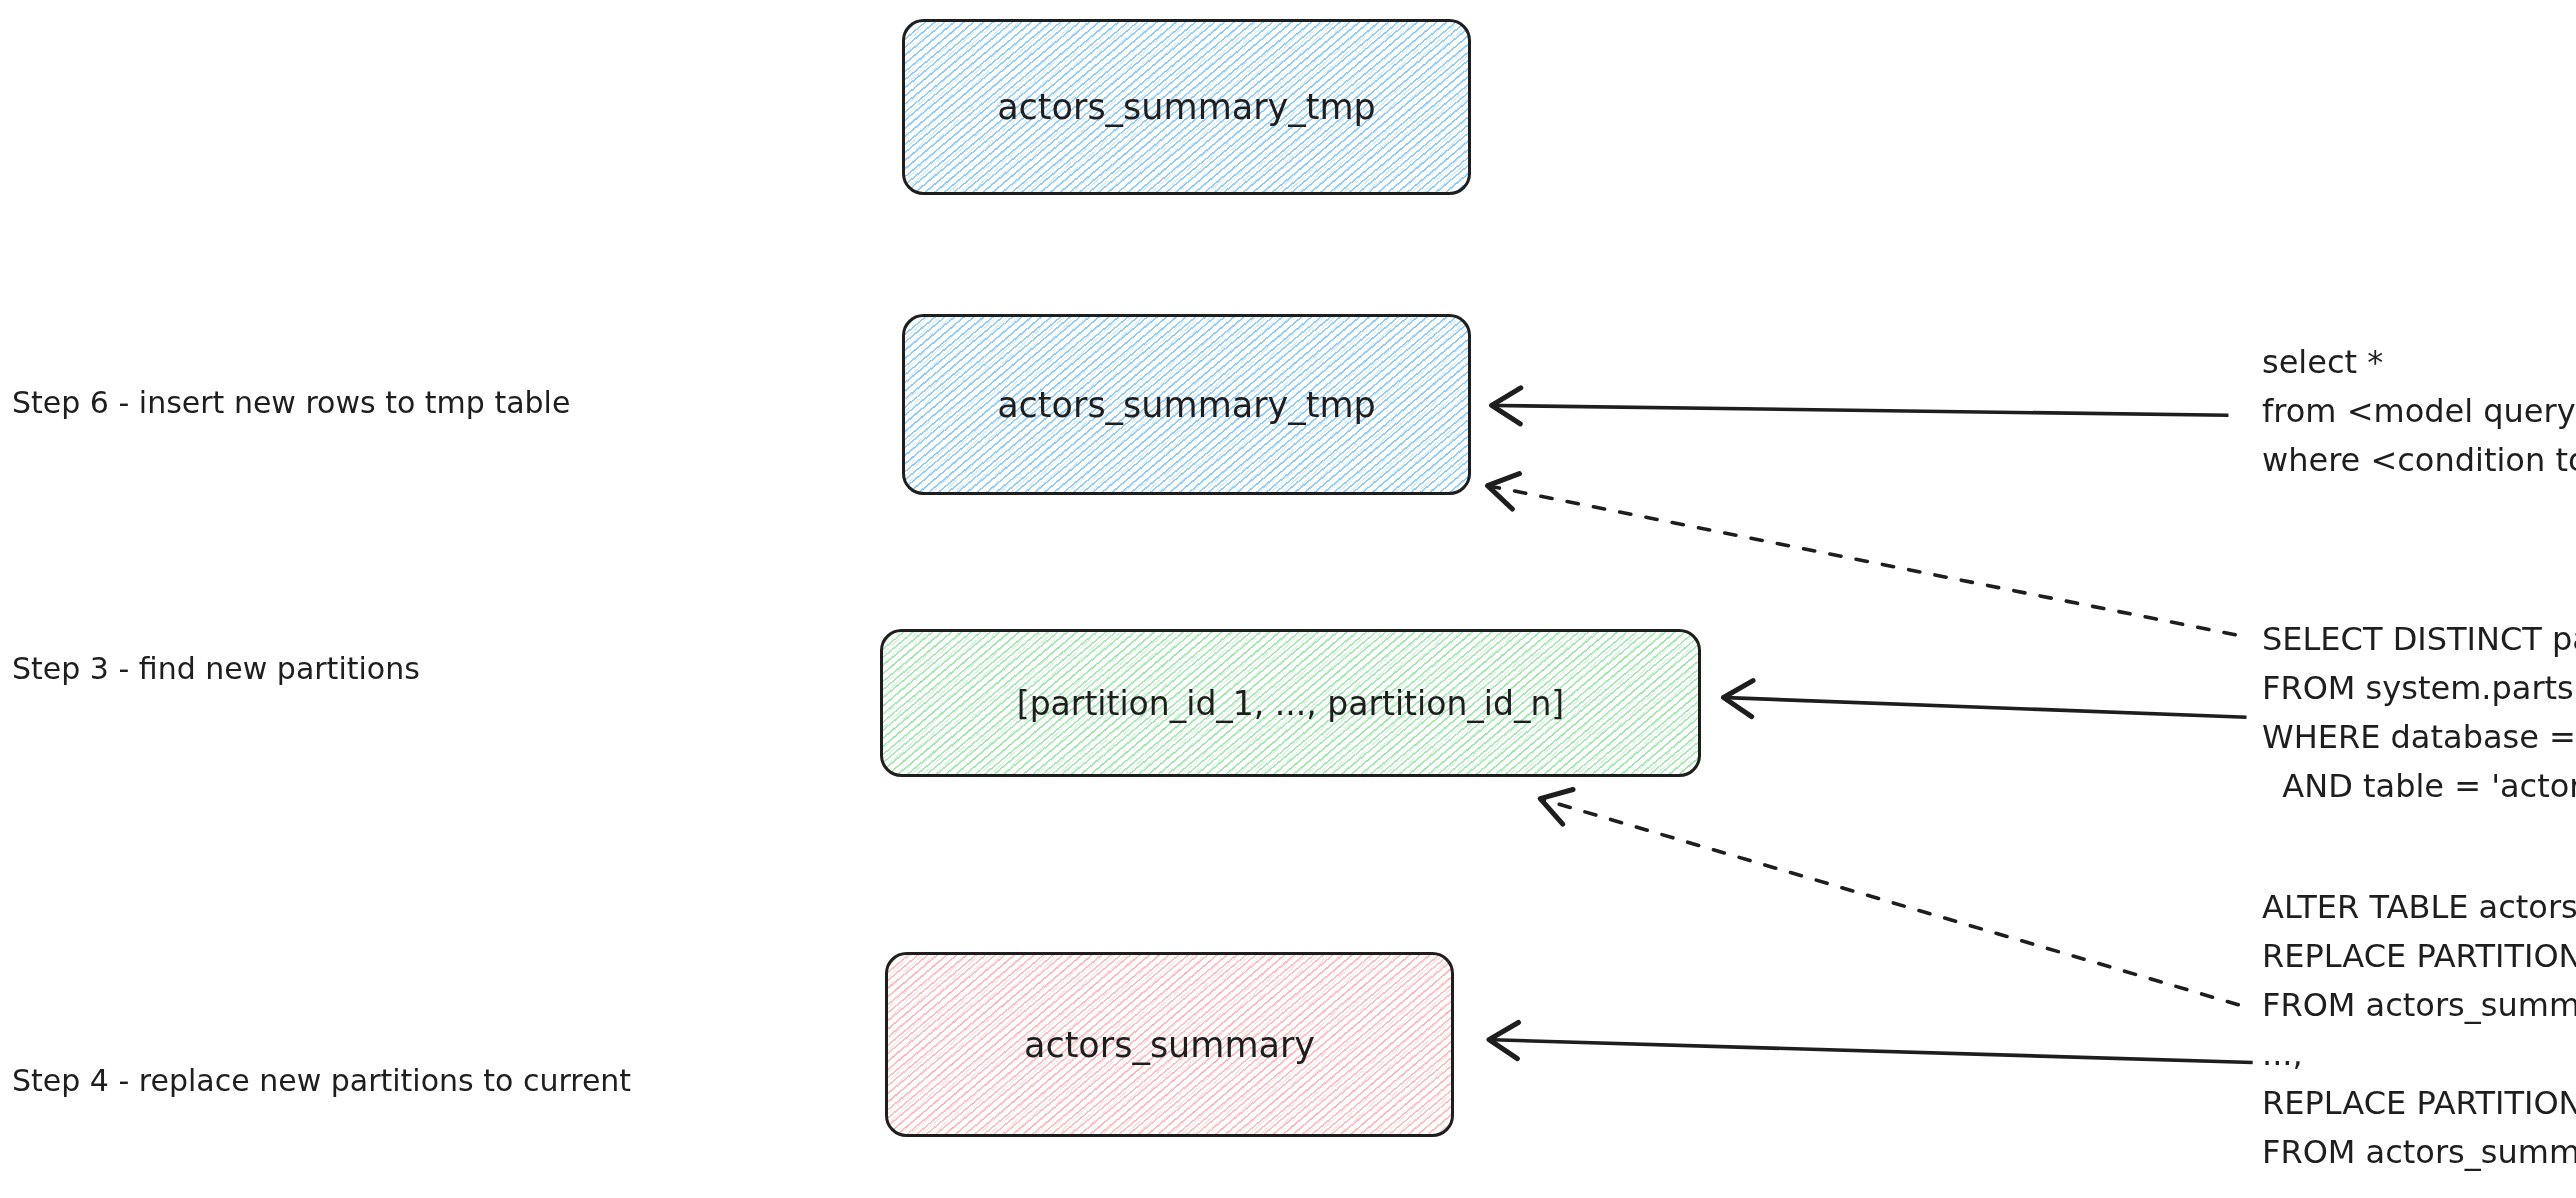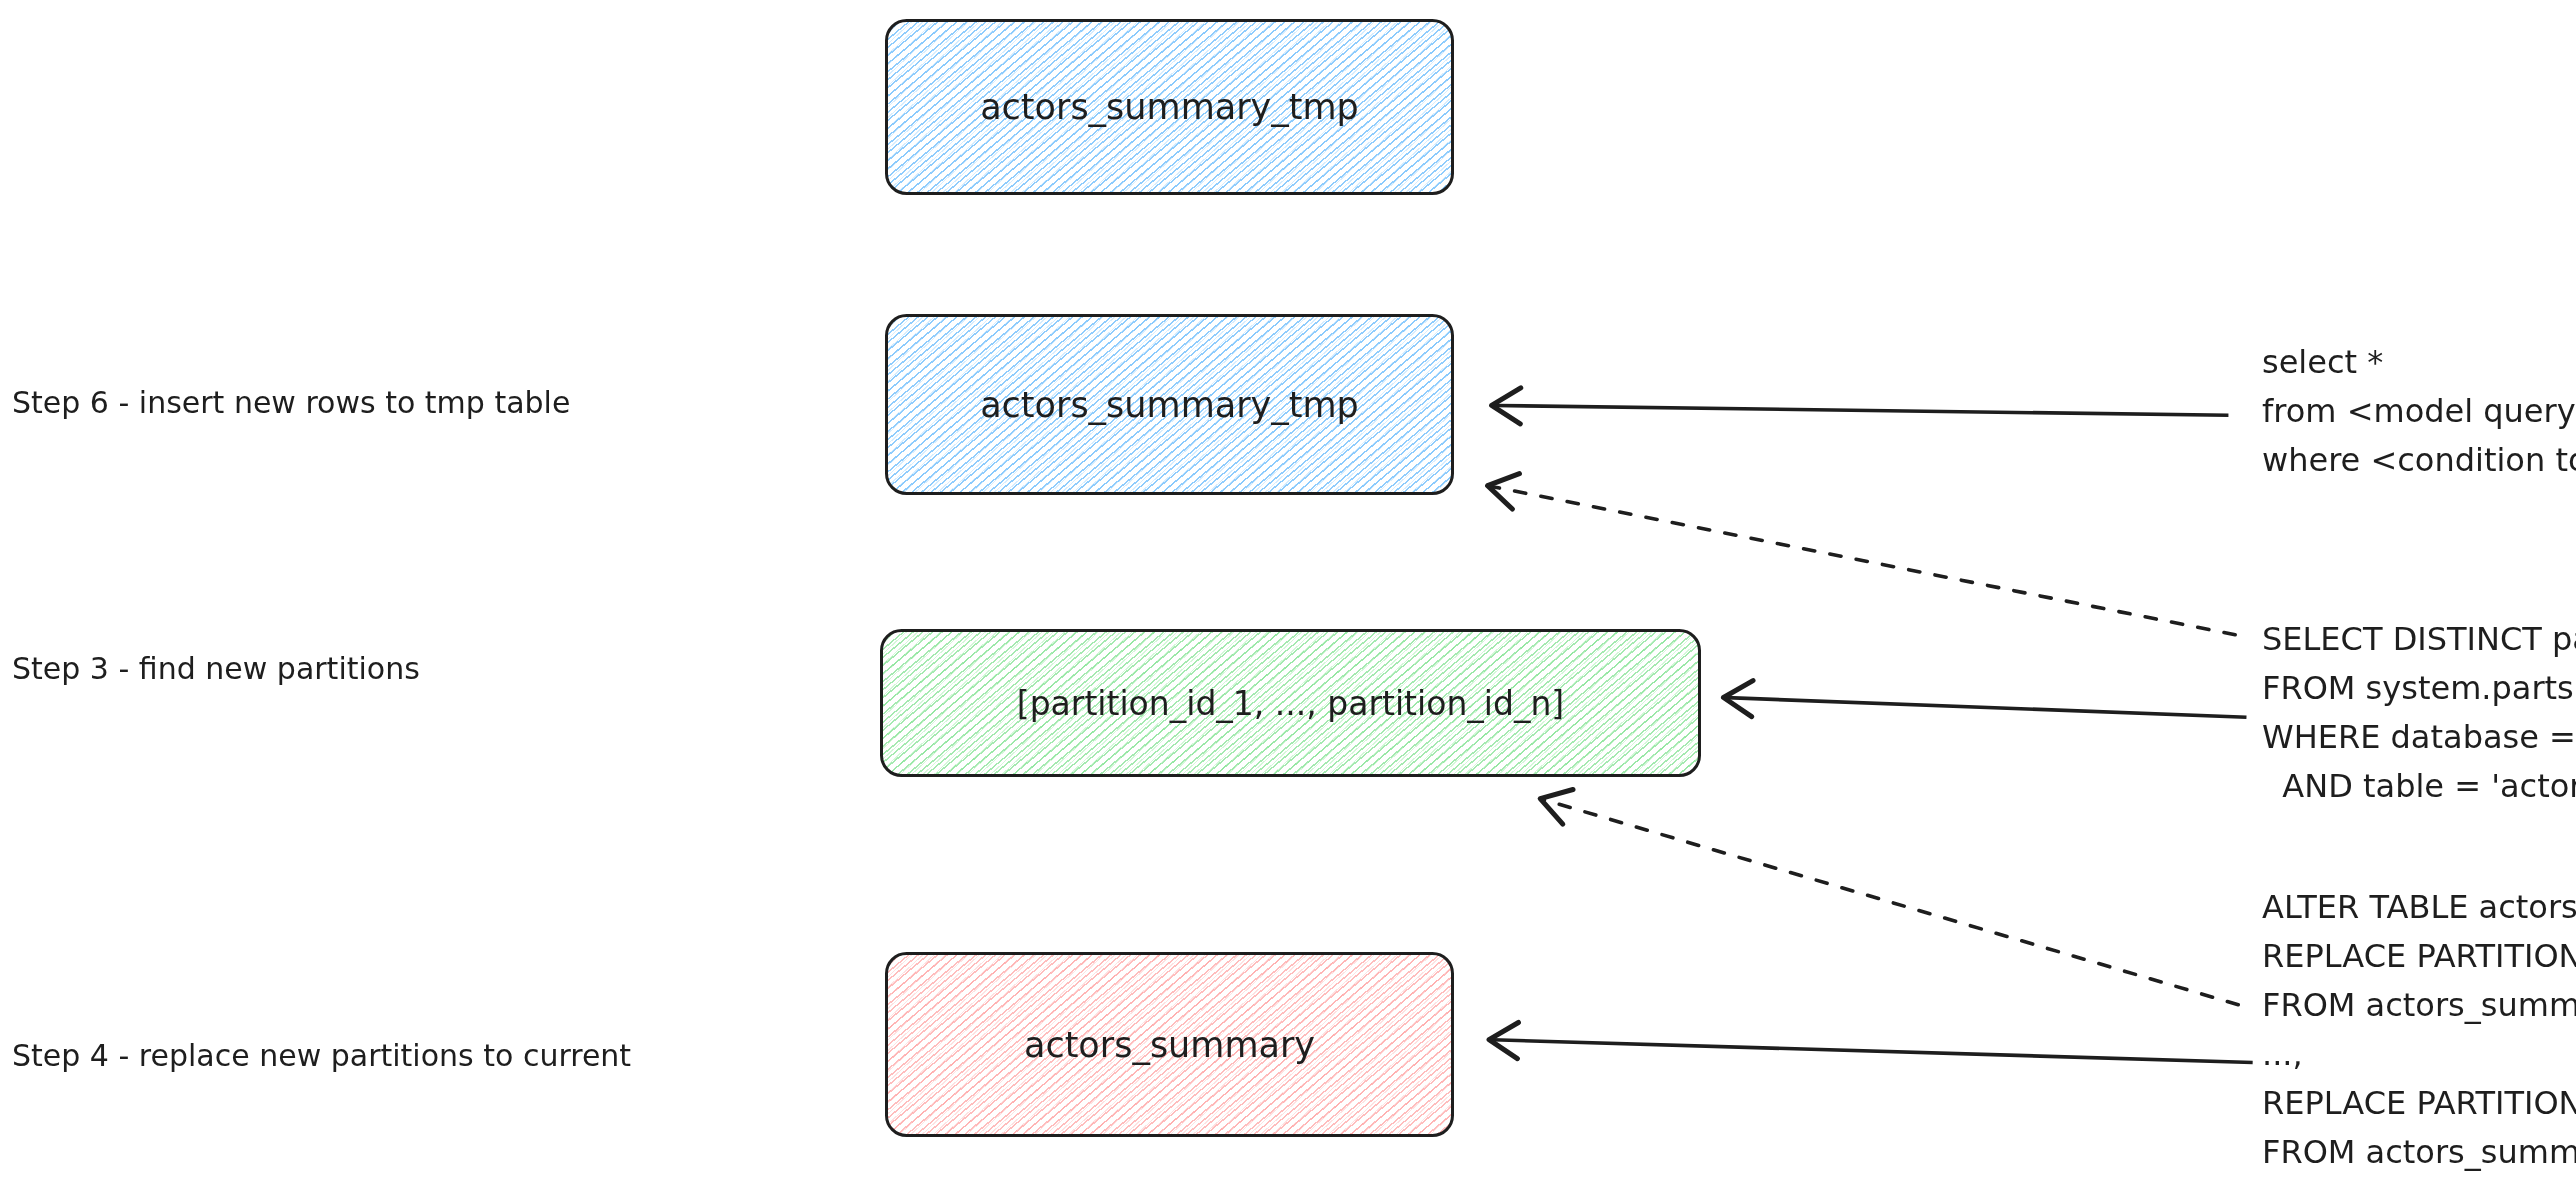--- a/index.html
+++ b/index.html
@@ -9,21 +9,21 @@
   .layer  { position:absolute; left:0; top:0; width:3650px; height:1199px; }
 
   .step-label { position:absolute; left:12px; height:41px; line-height:41px;
                 font-size:30px; white-space:nowrap; }
 
   .node { position:absolute; border:3.1px solid #1e1e1e; border-radius:21.6px;
           display:flex; align-items:center; justify-content:center;
           font-size:35px; white-space:nowrap; background-color:#ffffff; }
   .hachure-blue  { background-image:
       repeating-linear-gradient(140deg, rgba(116,192,252,0.80) 0 1.5px, transparent 1.5px 6.2px),
-      repeating-linear-gradient(137deg, rgba(165,216,255,0.45) 0 1px, transparent 1px 7.7px); }
+      repeating-linear-gradient(137deg, rgba(165,216,255,0.45) 0 1px, transparent 1px 7.7px); margin-left: 17px; }
   .hachure-green { background-image:
       repeating-linear-gradient(140deg, rgba(105,219,124,0.60) 0 1.5px, transparent 1.5px 6.2px),
       repeating-linear-gradient(137deg, rgba(178,242,187,0.55) 0 1px, transparent 1px 7.7px); align-items: center; }
   .hachure-red   { background-image:
       repeating-linear-gradient(140deg, rgba(255,135,135,0.55) 0 1.5px, transparent 1.5px 6.2px),
       repeating-linear-gradient(137deg, rgba(255,201,201,0.55) 0 1px, transparent 1px 7.7px); }
 
   .sql { position:absolute; left:2262px; font-size:32px; line-height:49px;
          white-space:pre; }
 </style>
@@ -46,21 +46,21 @@
     <line x1="4325" y1="806" x2="2902" y2="787" stroke="#1e1e1e" stroke-width="7" marker-end="url(#ah)"></line>
     <line x1="4360" y1="1392" x2="3352" y2="1354" stroke="#1e1e1e" stroke-width="7" marker-end="url(#ah)"></line>
     <line x1="4372" y1="2062" x2="2897" y2="2018" stroke="#1e1e1e" stroke-width="7" marker-end="url(#ah)"></line>
 
     <line x1="4338" y1="1232" x2="2894" y2="944" stroke="#1e1e1e" stroke-width="7" stroke-dasharray="22 30" stroke-linecap="round" marker-end="url(#ah)"></line>
     <line x1="4344" y1="1950" x2="2996" y2="1552" stroke="#1e1e1e" stroke-width="7" stroke-dasharray="22 30" stroke-linecap="round" marker-end="url(#ah)"></line>
   </svg>
 
   <div class="step-label" style="top:382px">Step 6 - insert new rows to tmp table</div>
   <div class="step-label" style="top:648px">Step 3 - find new partitions</div>
-  <div class="step-label" style="top:1035px">Step 4 - replace new partitions to current</div>
+  <div class="step-label" style="top:1060px">Step 4 - replace new partitions to current</div>
 
   <div class="node hachure-blue" style="left:885px; top:18.5px;   width:563px; height:170px">
     <span>actors_summary_tmp</span>
   </div>
   <div class="node hachure-blue" style="left:885px; top:314px;  width:563px; height:175px">
     <span>actors_summary_tmp</span>
   </div>
   <div class="node hachure-green" style="left:880px; top:629px; width:815px; height:142px; font-size:33px">
     <span>[partition_id_1, ..., partition_id_n]</span>
   </div>

